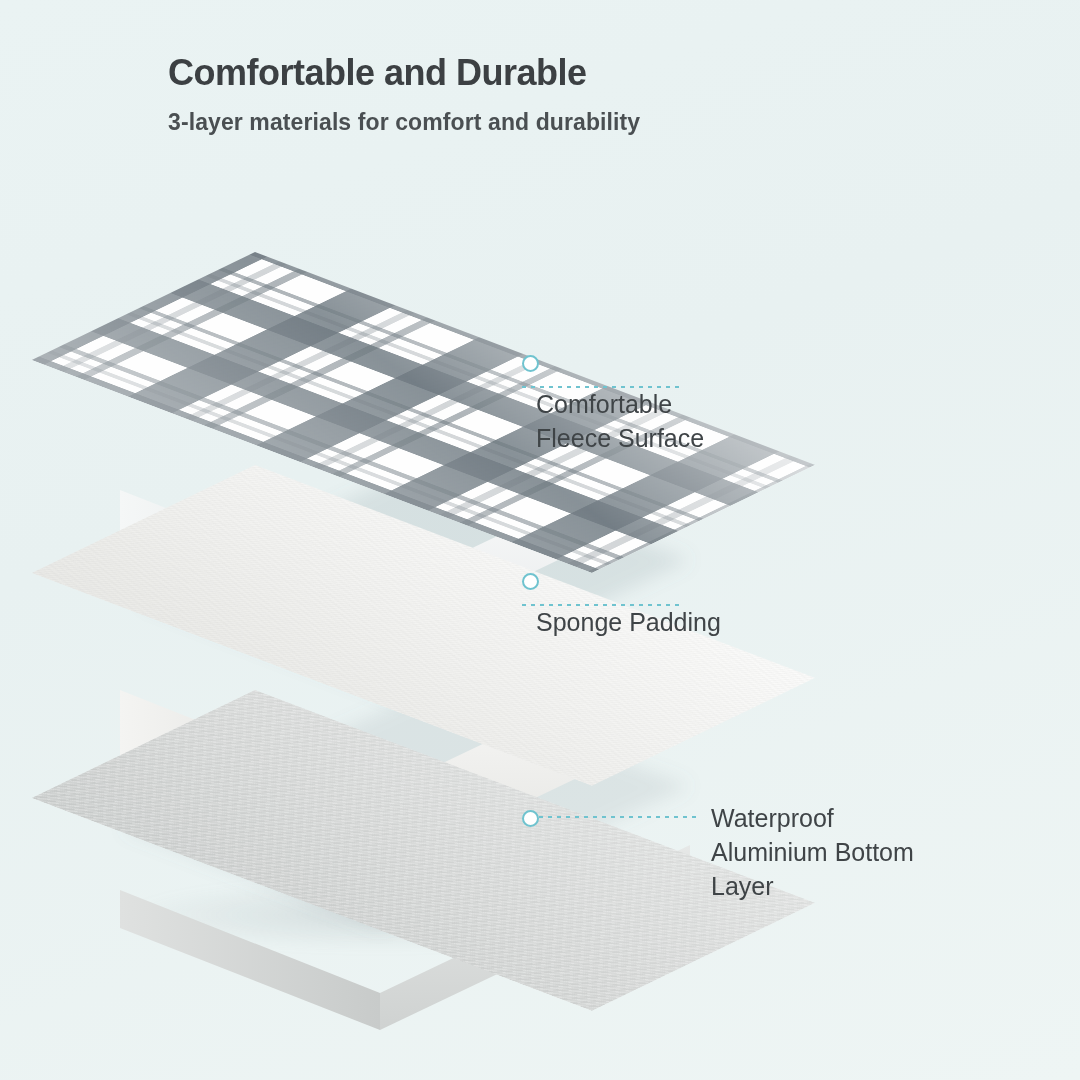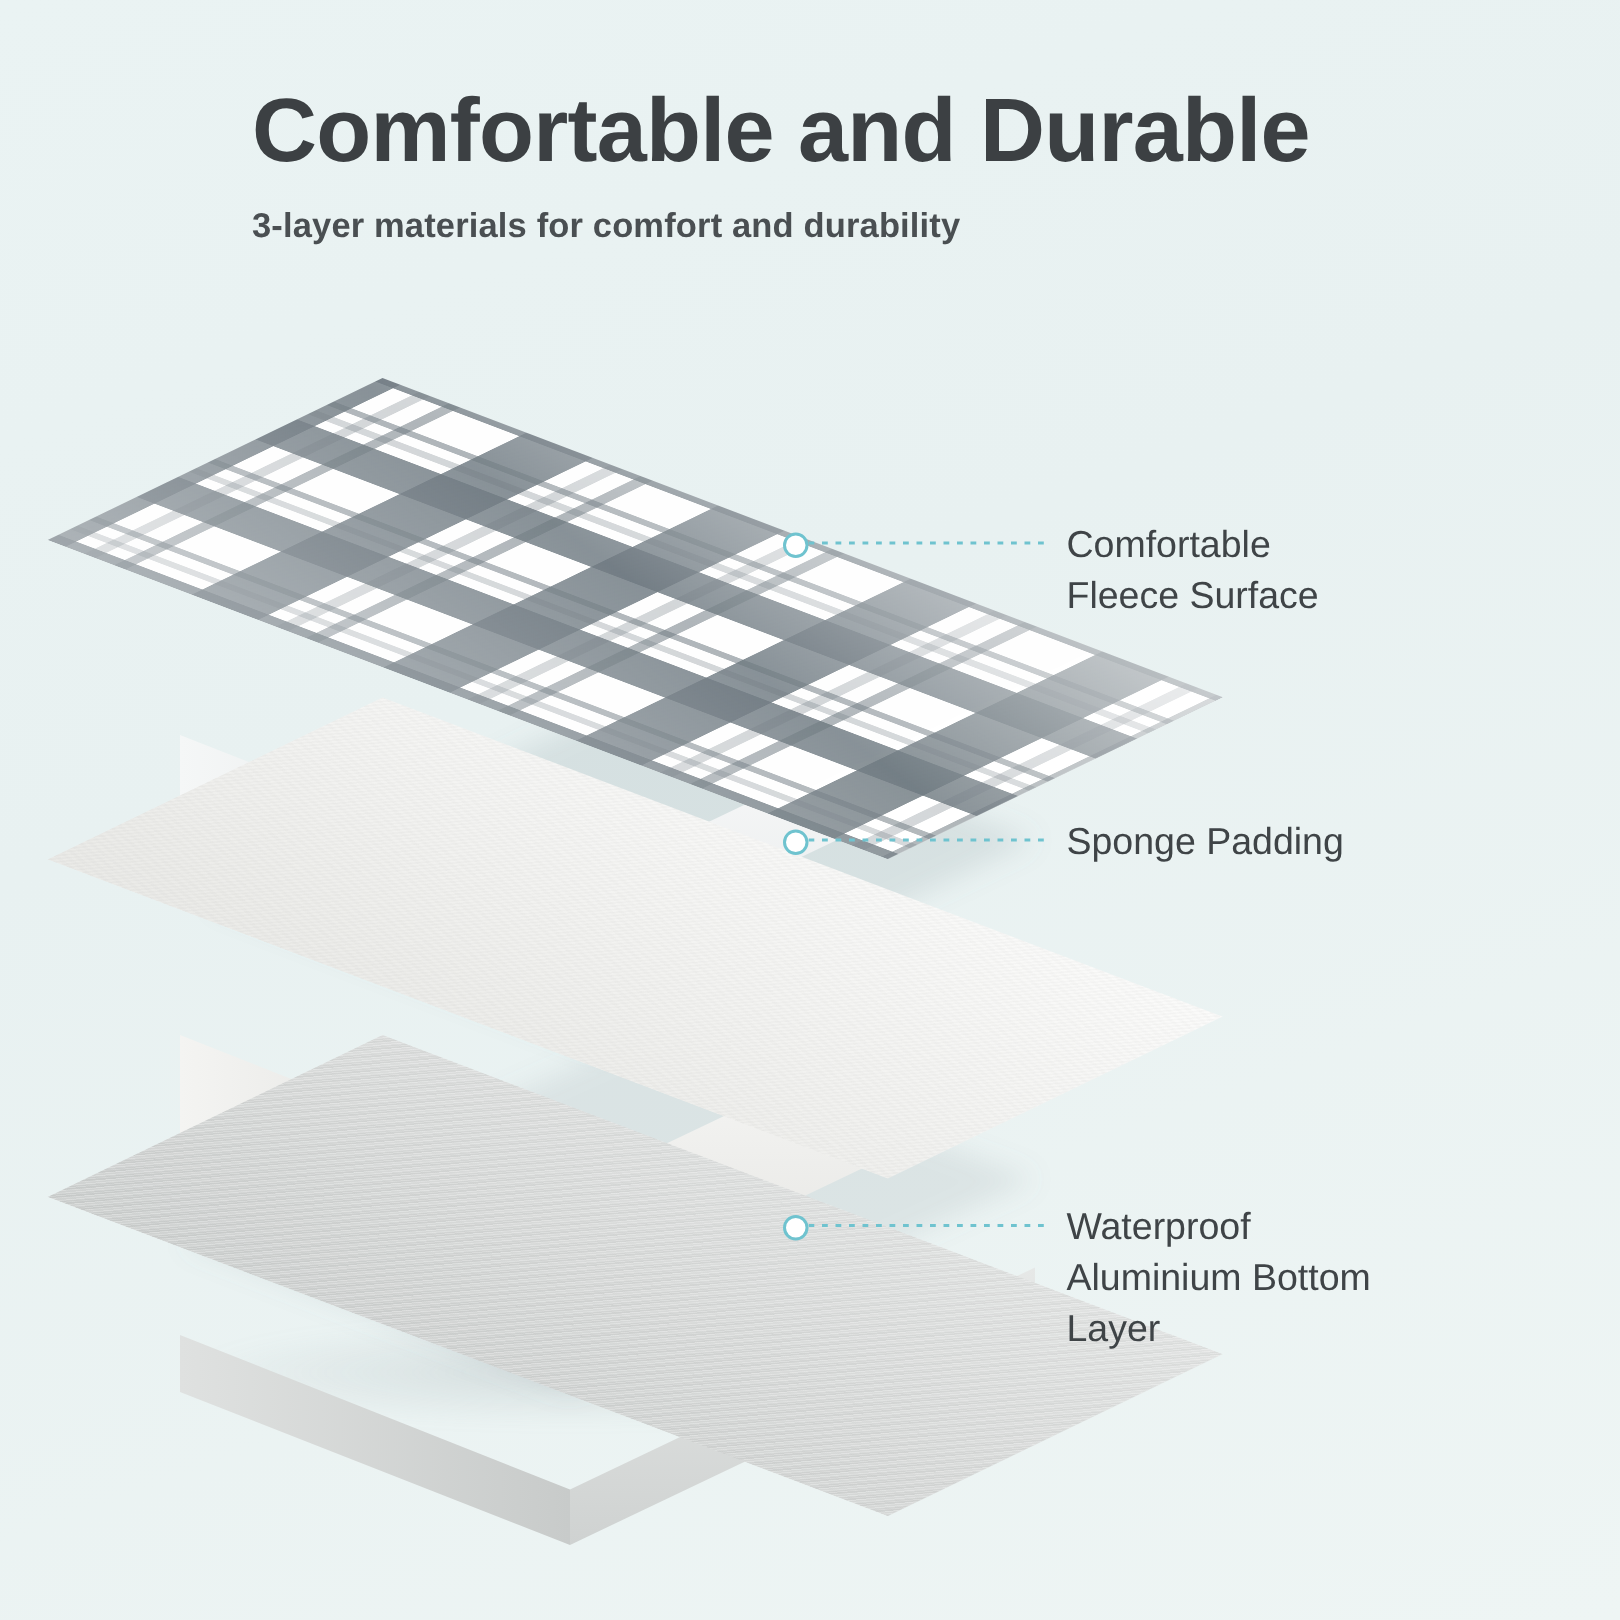--- a/index.html
+++ b/index.html
@@ -23,21 +23,21 @@
   }
 
   
   .header {
     position: absolute;
     left: 168px;
     top: 52px;
     width: 760px;
   }
   .title {
-    font-size: 60px;
+    font-size: 36px;
     font-weight: bold;
     color: #3c4043;
     letter-spacing: -0.5px;
     line-height: 1.15;
     margin: 0;
   }
   .subtitle {
     margin: 16px 0 0 0;
     font-size: 23px;
     color: #4a4f52;
@@ -177,23 +177,23 @@
   }
   .callout-text {
     margin-left: 14px;
     font-size: 25px;
     line-height: 1.35;
     color: #3f4447;
     white-space: pre-line;
     font-weight: 400;
   }
 
-  #callout-1 { left: 522px; top: 347px; }
+  #callout-1 { left: 522px; top: 347px; flex-direction: column; }
   #callout-1 .callout-line { width: 158px; }
-  #callout-2 { left: 522px; top: 545px; }
+  #callout-2 { left: 522px; top: 565px; flex-direction: column; }
   #callout-2 .callout-line { width: 158px; }
   #callout-3 { left: 522px; top: 802px; justify-content: space-between; }
   #callout-3 .callout-line { width: 158px; }
 
   
   .ground-shadow {
     position: absolute;
     left: 120px;
     top: 880px;
     width: 520px;

